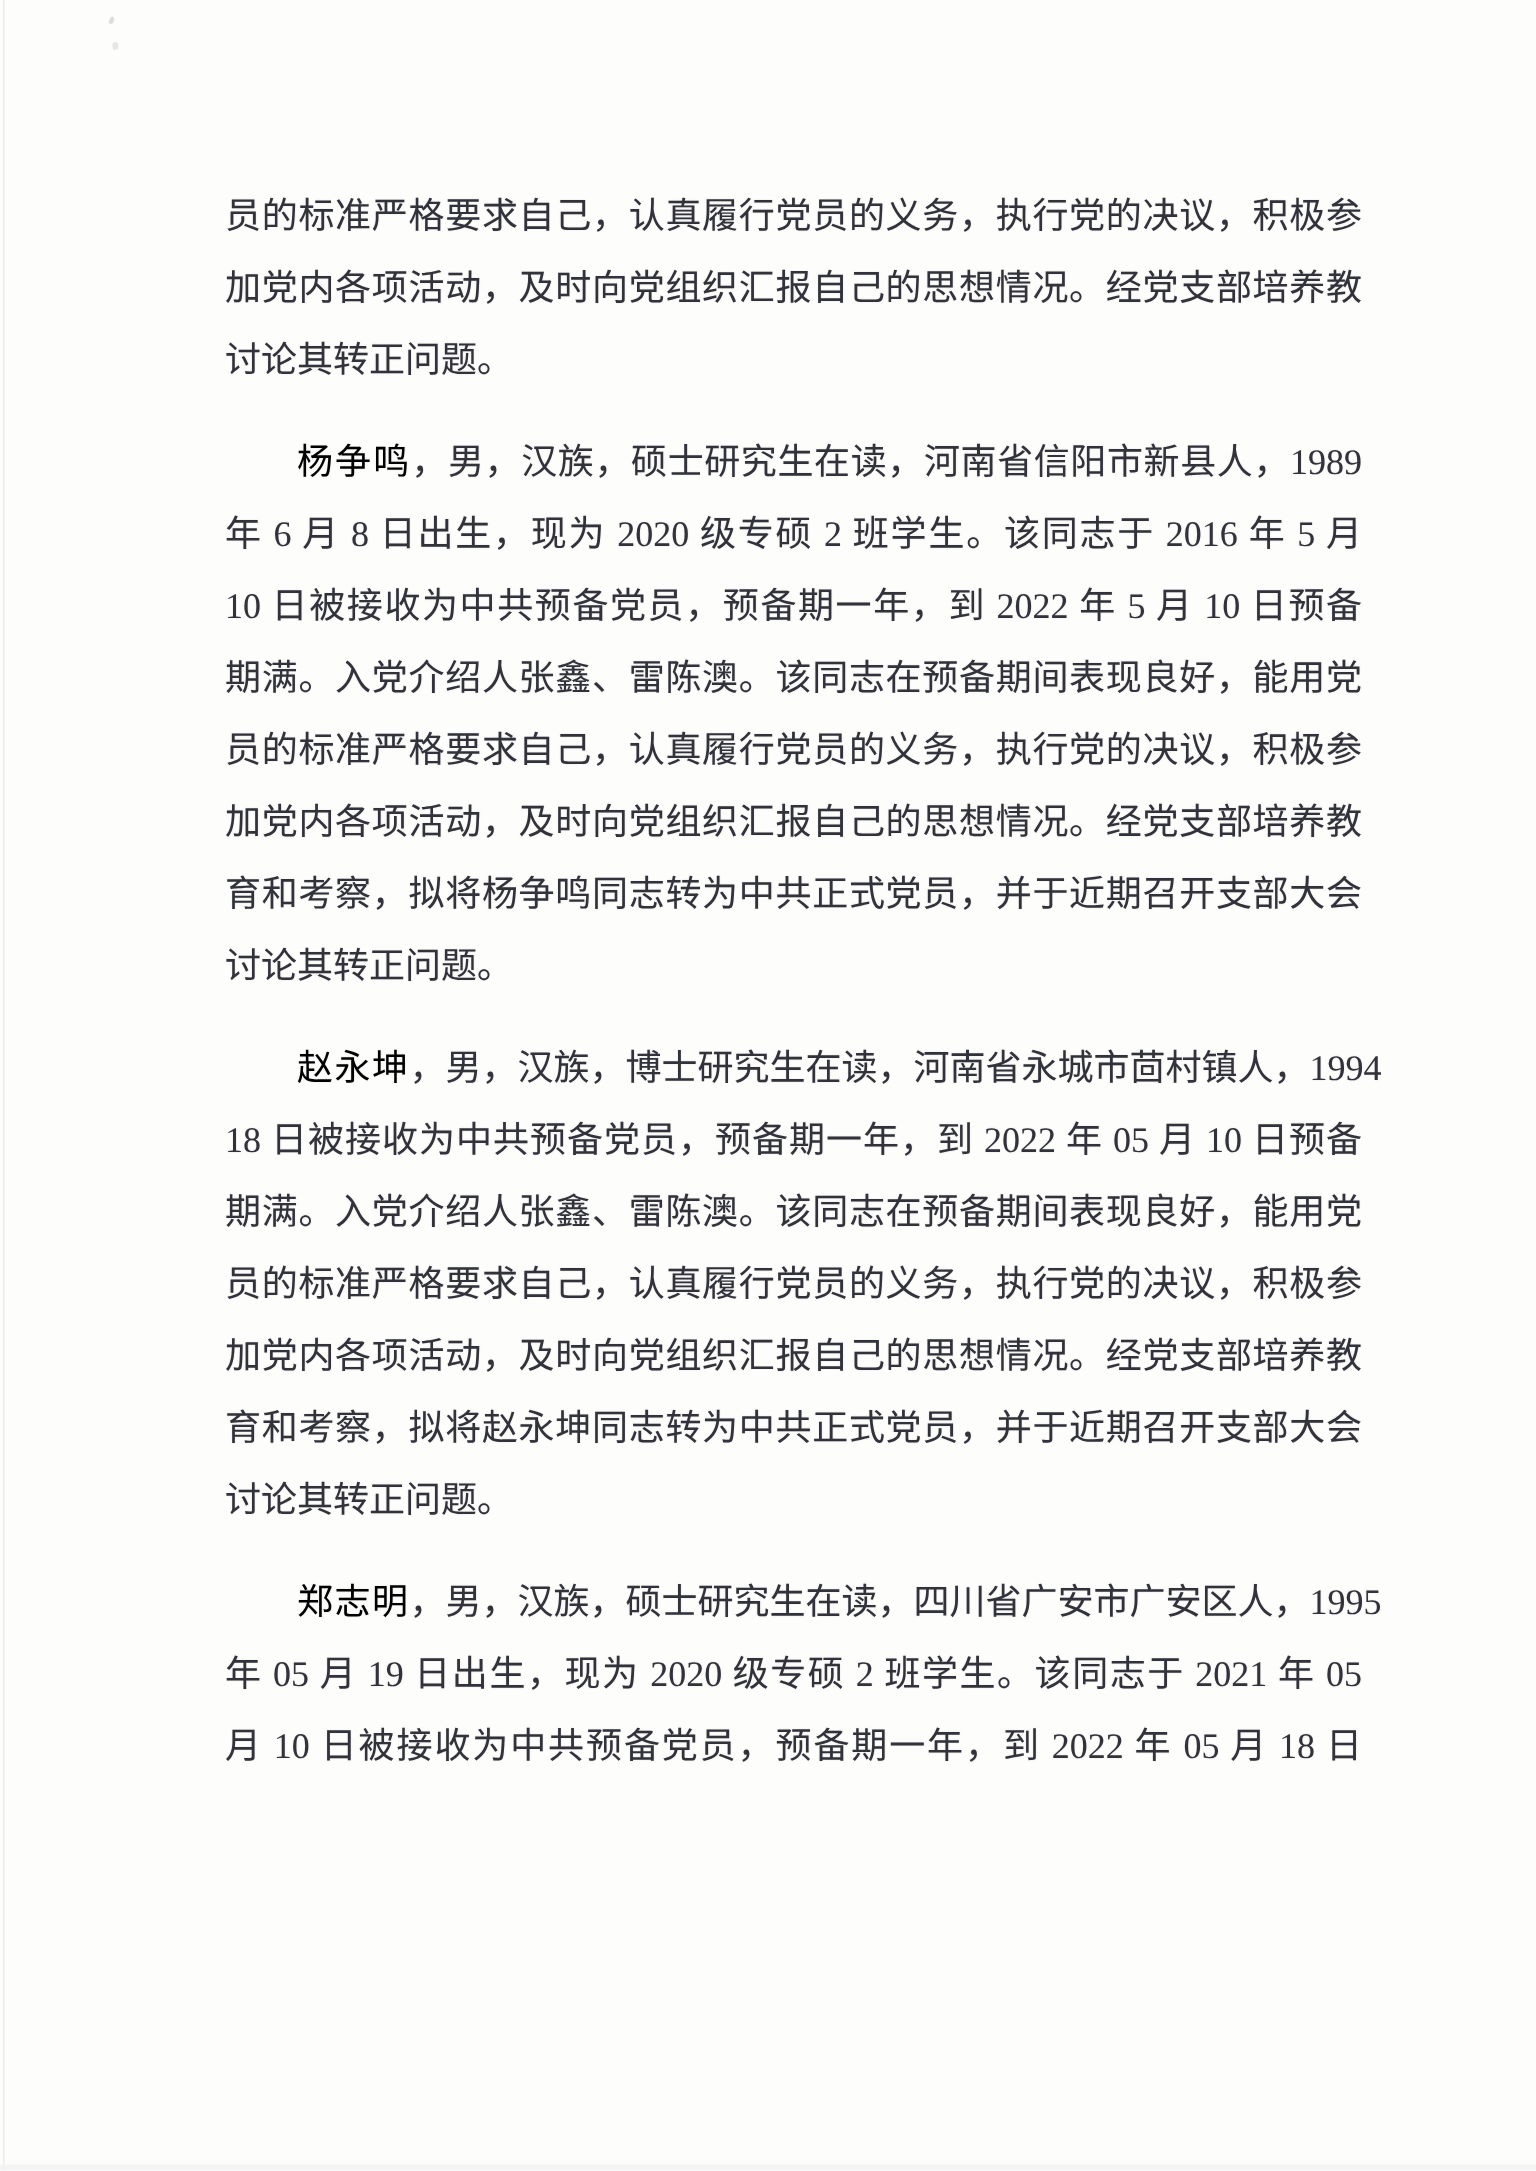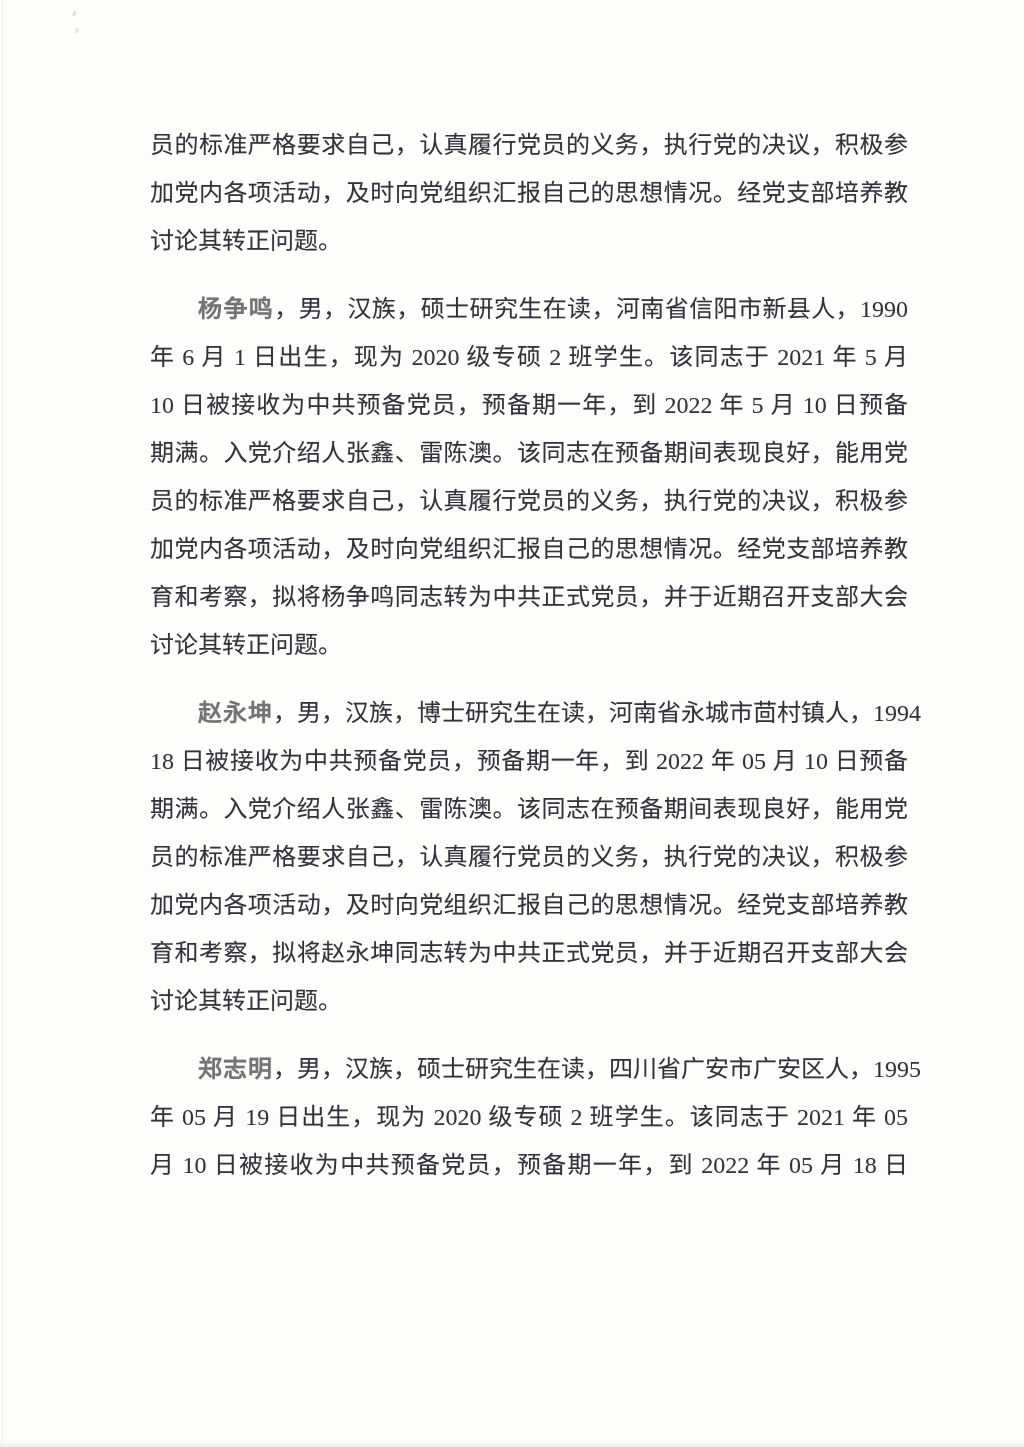--- a/index.html
+++ b/index.html
@@ -59,22 +59,22 @@
     white-space: nowrap;
     height: 48px;
   }
   .line.last {
     text-align-last: left;
   }
   .line.indent {
     text-indent: 48px;
   }
   .name {
-    font-weight: 700;
-    color: #737373;
+    font-weight: 400;
+    color: #000000;
     letter-spacing: 1px;
   }
 </style>
 </head>
 <body>
 
 <div class="page">
 
   <div class="scan-edge-left"></div>
   <div class="scan-edge-bottom"></div>
@@ -83,22 +83,22 @@
 
   <div class="text-block">
 
     <section class="para">
       <div class="line">员的标准严格要求自己，认真履行党员的义务，执行党的决议，积极参</div>
       <div class="line">加党内各项活动，及时向党组织汇报自己的思想情况。经党支部培养教</div>
       <div class="line last">讨论其转正问题。</div>
     </section>
 
     <section class="para">
-      <div class="line indent"><span class="name">杨争鸣</span><span>，男，汉族，硕士研究生在读，河南省信阳市新县人，1990</span></div>
-      <div class="line">年 6 月 1 日出生，现为 2020 级专硕 2 班学生。该同志于 2021 年 5 月</div>
+      <div class="line indent"><span class="name">杨争鸣</span><span>，男，汉族，硕士研究生在读，河南省信阳市新县人，1989</span></div>
+      <div class="line">年 6 月 8 日出生，现为 2020 级专硕 2 班学生。该同志于 2016 年 5 月</div>
       <div class="line">10 日被接收为中共预备党员，预备期一年，到 2022 年 5 月 10 日预备</div>
       <div class="line">期满。入党介绍人张鑫、雷陈澳。该同志在预备期间表现良好，能用党</div>
       <div class="line">员的标准严格要求自己，认真履行党员的义务，执行党的决议，积极参</div>
       <div class="line">加党内各项活动，及时向党组织汇报自己的思想情况。经党支部培养教</div>
       <div class="line">育和考察，拟将杨争鸣同志转为中共正式党员，并于近期召开支部大会</div>
       <div class="line last">讨论其转正问题。</div>
     </section>
 
     <section class="para">
       <div class="line indent"><span class="name">赵永坤</span><span>，男，汉族，博士研究生在读，河南省永城市茴村镇人，1994</span></div>

